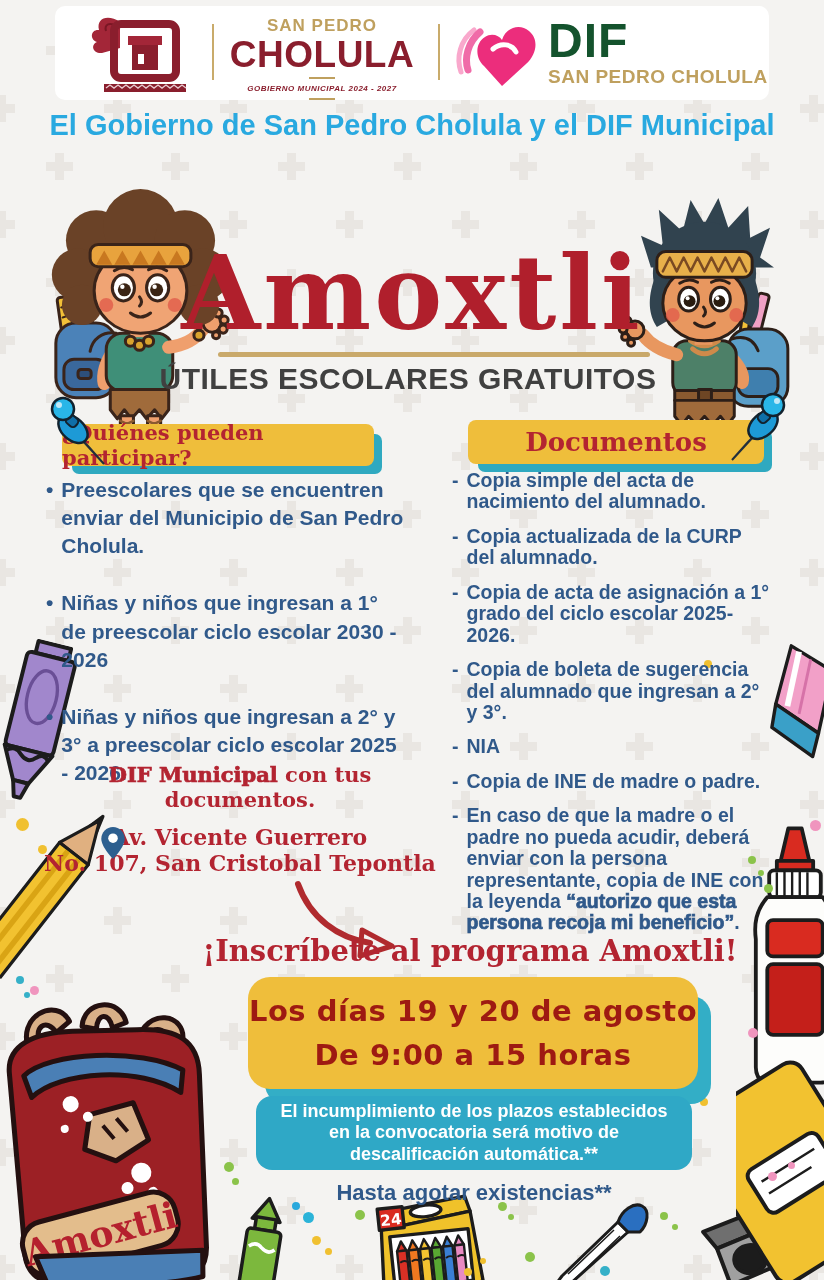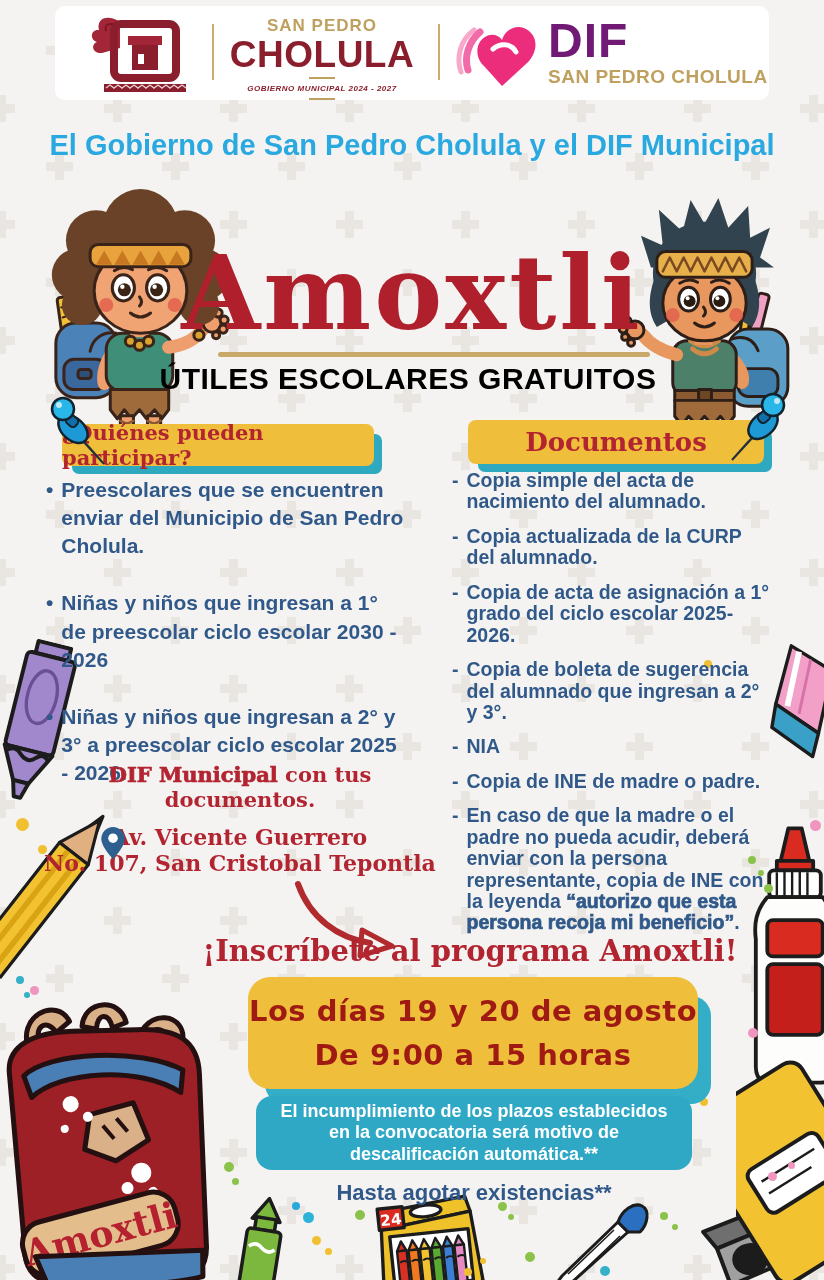--- a/index.html
+++ b/index.html
@@ -15,33 +15,33 @@
   .crest{position:absolute;left:86px;top:12px;width:118px;height:86px;z-index:2;}
   .hdr-divider{position:absolute;top:24px;width:2px;height:56px;background:#c9ab6b;z-index:2;}
   .city-block{position:absolute;left:222px;top:16px;width:200px;text-align:center;z-index:2;}
   .city-line1{font-weight:bold;font-size:17px;letter-spacing:1px;color:#bfa05e;}
   .city-line2{font-weight:bold;font-size:37px;letter-spacing:0.5px;color:#8a1e2d;line-height:1.0;}
   .city-line3-wrap{display:flex;align-items:center;justify-content:center;gap:5px;margin-top:4px;flex-direction:column;}
   .city-rule{width:26px;height:2px;background:#bfa05e;}
   .city-line3{font-weight:bold;font-size:8px;color:#8a1e2d;letter-spacing:0.5px;font-style:italic;}
   .dif-heart{position:absolute;left:452px;top:18px;width:92px;height:76px;z-index:2;}
   .dif-text{position:absolute;left:548px;top:18px;z-index:2;}
-  .dif-acronym{font-weight:bold;font-size:48px;color:#701a75;line-height:0.95;letter-spacing:1px;}
+  .dif-acronym{font-weight:bold;font-size:48px;color:#14532d;line-height:0.95;letter-spacing:1px;}
   .dif-sub{font-weight:bold;font-size:19px;color:#bfa05e;letter-spacing:0.5px;margin-top:2px;}
 
   
   .intro{position:absolute;left:0;top:108px;width:824px;text-align:center;z-index:2;
-         color:#29a9e0;font-weight:bold;font-size:29px;line-height:1.18;margin-top:20px;}
+         color:#29a9e0;font-weight:bold;font-size:29px;line-height:1.18;}
 
   
   .title{position:absolute;left:0;top:242px;width:824px;text-align:center;z-index:3;
          font-family:"DejaVu Serif",serif;font-weight:bold;font-size:102px;color:#b01f2c;letter-spacing:3px;line-height:1;}
   .title-underline{position:absolute;left:218px;top:352px;width:432px;height:5px;background:#c9a96a;border-radius:3px;z-index:3;}
   .subtitle{position:absolute;left:0;top:362px;width:816px;text-align:center;z-index:3;
-            font-weight:bold;font-size:30px;color:#000000;letter-spacing:0.5px;}
+            font-weight:bold;font-size:30px;color:#404040;letter-spacing:0.5px;}
 
   .kid{position:absolute;z-index:2;}
   .kid-left{left:28px;top:182px;width:225px;height:262px;}
   .kid-right{left:592px;top:192px;width:225px;height:258px;}
 
   
   .sec-box{position:absolute;z-index:3;background:#efbe3b;border-radius:8px;
            box-shadow:9px 9px 0 -1px #2fa9c0;display:flex;align-items:center;justify-content:center;
            font-family:"DejaVu Serif",serif;font-weight:bold;color:#b32431;}
   .sec-left{left:62px;top:424px;width:312px;height:42px;font-size:21px;}

